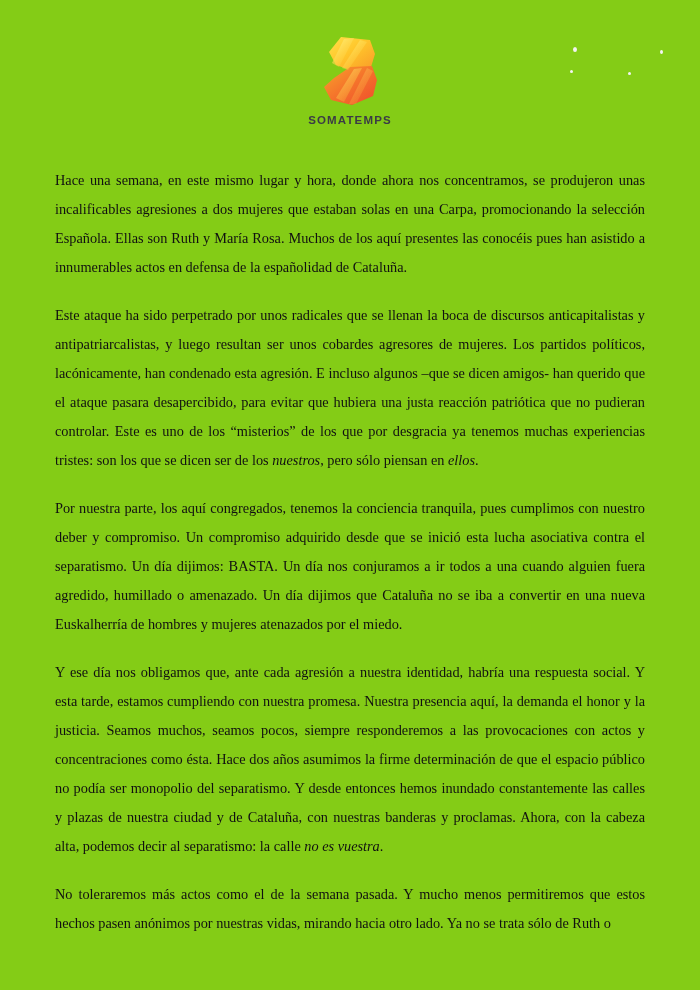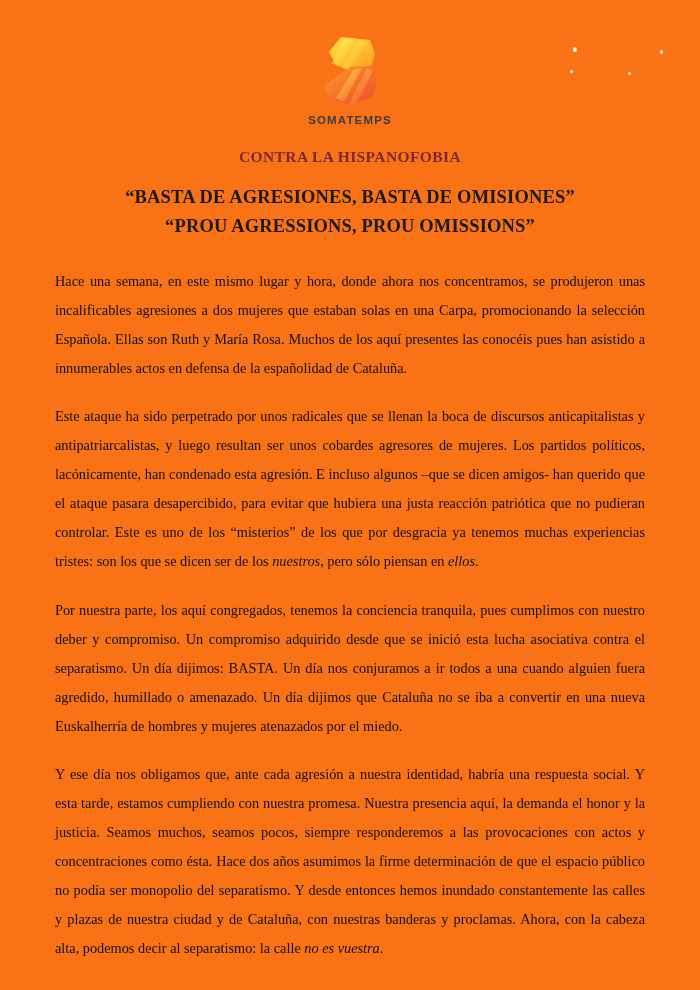--- a/index.html
+++ b/index.html
@@ -13,21 +13,21 @@
     font-family: "Liberation Serif", "DejaVu Serif", serif;
     color: #000000;
     overflow: hidden;
     position: relative;
   }
 
   .page {
     width: 700px;
     height: 990px;
     position: relative;
-    background: #f97316;
+    background: #84cc16;
     box-sizing: border-box;
   }
 
   
   .letterhead {
     padding-top: 34px;
     display: flex;
     flex-direction: column;
     align-items: center;
   }
@@ -83,21 +83,21 @@
     font-size: 14.3px;
     line-height: 2.03;
     text-align: justify;
     text-justify: inter-word;
     color: #111111;
     margin: 0 0 19px 0;
     hyphens: none;
   }
 
   .para:first-of-type {
-    margin-top: 27px;
+    margin-top: 40px;
   }
 
   .para b, .para strong { font-weight: 400; }
   .para i, .para em { font-style: italic; margin-top: 44px; }
 
   
   .scan-speck {
     position: absolute;
     background: #f3f3f3;
     border-radius: 50%;
@@ -143,25 +143,20 @@
         <path d="M30 5 L40 4 L25 33 L18 29 Z" fill="url(#gStreak)"></path>
         <path d="M46 6 L53 8 L34 36 L28 34 Z" fill="url(#gStreak)" opacity="0.8"></path>
         <path d="M40 35 L48 34 L30 68 L22 64 Z" fill="url(#gStreak)" opacity="0.6"></path>
         <path d="M53 34 L59 37 L42 70 L35 70 Z" fill="url(#gStreak)" opacity="0.4"></path>
       </svg>
     </span>
 
     <div class="org-name">SOMATEMPS</div>
   </div>
 
-  <div class="title-block">
-    <div class="kicker">CONTRA LA HISPANOFOBIA</div>
-    <div class="headline">“BASTA DE AGRESIONES, BASTA DE OMISIONES”</div>
-    <div class="headline">“PROU AGRESSIONS, PROU OMISSIONS”</div>
-  </div>
 
   <div class="body-copy">
     <p class="para"><span>Hace una semana, en este mismo lugar y hora, donde ahora nos concentramos, se produjeron unas incalificables agresiones a dos mujeres que estaban solas en una Carpa, promocionando la selección Española. Ellas son Ruth y María Rosa. Muchos de los aquí presentes las conocéis pues han asistido a innumerables actos en defensa de la españolidad de Cataluña.</span></p>
     <p class="para"><span>Este ataque ha sido perpetrado por unos radicales que se llenan la boca de discursos anticapitalistas y antipatriarcalistas, y luego resultan ser unos cobardes agresores de mujeres. Los partidos políticos, lacónicamente, han condenado esta agresión. E incluso algunos –que se dicen amigos- han querido que el ataque pasara desapercibido, para evitar que hubiera una justa reacción patriótica que no pudieran controlar. Este es uno de los “misterios” de los que por desgracia ya tenemos muchas experiencias tristes: son los que se dicen ser de los </span><i>nuestros</i><span>, pero sólo piensan en </span><i>ellos</i><span>.</span></p>
     <p class="para"><span>Por nuestra parte, los aquí congregados, tenemos la conciencia tranquila, pues cumplimos con nuestro deber y compromiso. Un compromiso adquirido desde que se inició esta lucha asociativa contra el separatismo. Un día dijimos: </span><b>BASTA</b><span>. Un día nos conjuramos a ir todos a una cuando alguien fuera agredido, humillado o amenazado. Un día dijimos que Cataluña no se iba a convertir en una nueva Euskalherría de hombres y mujeres atenazados por el miedo.</span></p>
     <p class="para"><span>Y ese día nos obligamos que, ante cada agresión a nuestra identidad, habría una respuesta social. Y esta tarde, estamos cumpliendo con nuestra promesa. Nuestra presencia aquí, la demanda el honor y la justicia. Seamos muchos, seamos pocos, siempre responderemos a las provocaciones con actos y concentraciones como ésta. Hace dos años asumimos la firme determinación de que el </span><b>espacio público</b><span> no podía ser monopolio del separatismo. Y desde entonces hemos inundado constantemente las calles y plazas de nuestra ciudad y de Cataluña, con nuestras banderas y proclamas. Ahora, con la cabeza alta, podemos decir al separatismo: la calle </span><i>no es vuestra</i><span>.</span></p>
     <p class="para"><span>No toleraremos más actos como el de la semana pasada. Y mucho menos permitiremos que estos hechos pasen anónimos por nuestras vidas, mirando hacia otro lado. Ya no se trata sólo de Ruth o</span></p>
   </div>
 
 </div>

